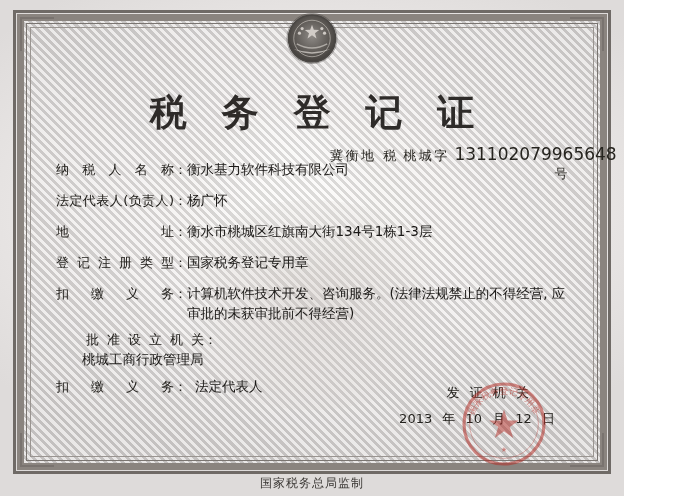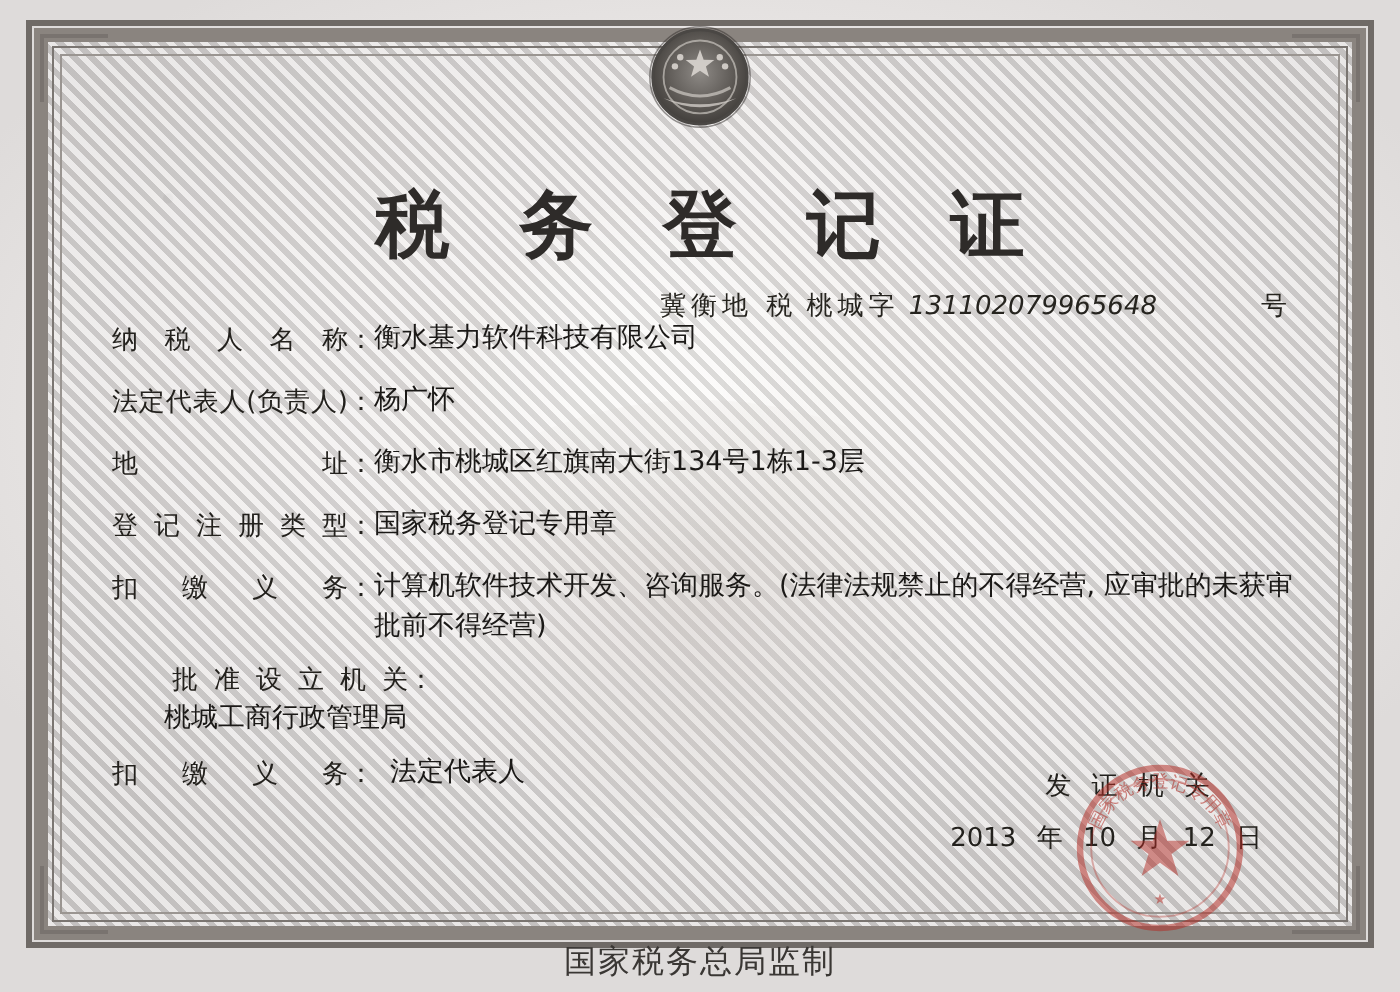--- a/index.html
+++ b/index.html
@@ -8,21 +8,21 @@
     background: #ffffff;
   }
   body {
     width: 700px;
     height: 496px;
     font-family: "DejaVu Sans", sans-serif;
     overflow: hidden;
   }
   #cert {
     position: relative;
-    width: 700px;
+    width: 624px;
     height: 496px;
     background:
       radial-gradient(ellipse 420px 260px at 50% 42%, #f7f5f2 0%, #efeceb 45%, #e6e3e2 75%, #dedbda 100%);
     box-sizing: border-box;
     padding-left: 29px;
   }
   
   #cert::before {
     content: "";
     position: absolute;
@@ -113,21 +113,21 @@
     left: 330px;
     right: 56px;
     font-family: "DejaVu Sans", sans-serif;
     font-size: 13px;
     color: #26241f;
     letter-spacing: .5px;
     z-index: 4;
     white-space: nowrap;
   }
   .serial .sp { letter-spacing: 2.5px; }
-  .serial .num { letter-spacing: 0; font-size: 13px; font-style: italic; }
+  .serial .num { letter-spacing: 0; font-size: 17px; }
   .serial .hao { float: right; }
 
   .fields {
     position: absolute;
     top: 158px;
     left: 56px;
     right: 50px;
     z-index: 4;
   }
   .row {
@@ -195,21 +195,21 @@
     height: 96px;
     z-index: 6;
     opacity: .62;
     pointer-events: none;
   }
   .footer {
     position: absolute;
     bottom: 4px;
     left: 0; right: 0;
     text-align: center;
-    font-size: 16px;
+    font-size: 12px;
     color: #3a3734;
     letter-spacing: 1px;
     z-index: 4;
   }
   
   .watermark {
     position: absolute;
     left: 50%;
     top: 200px;
     transform: translateX(-50%);

